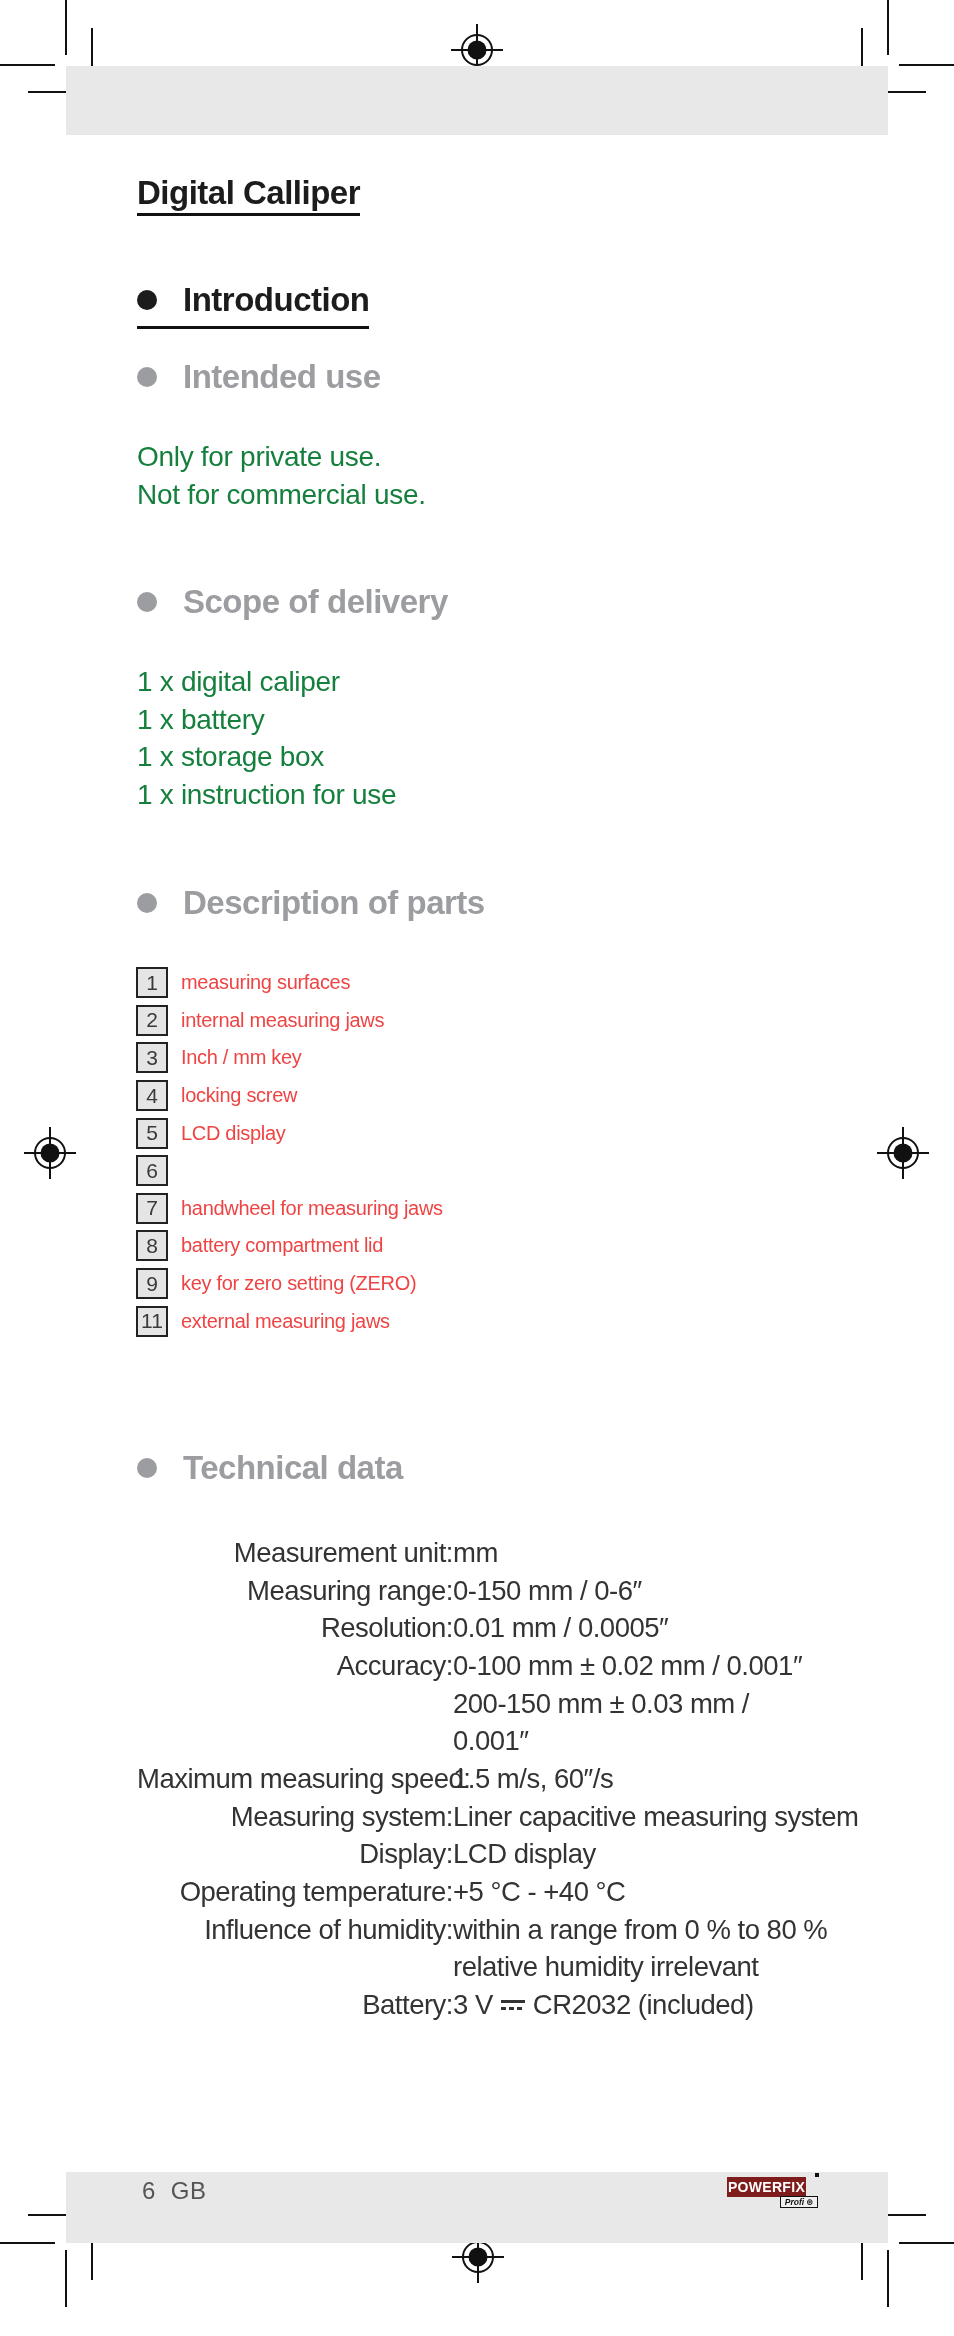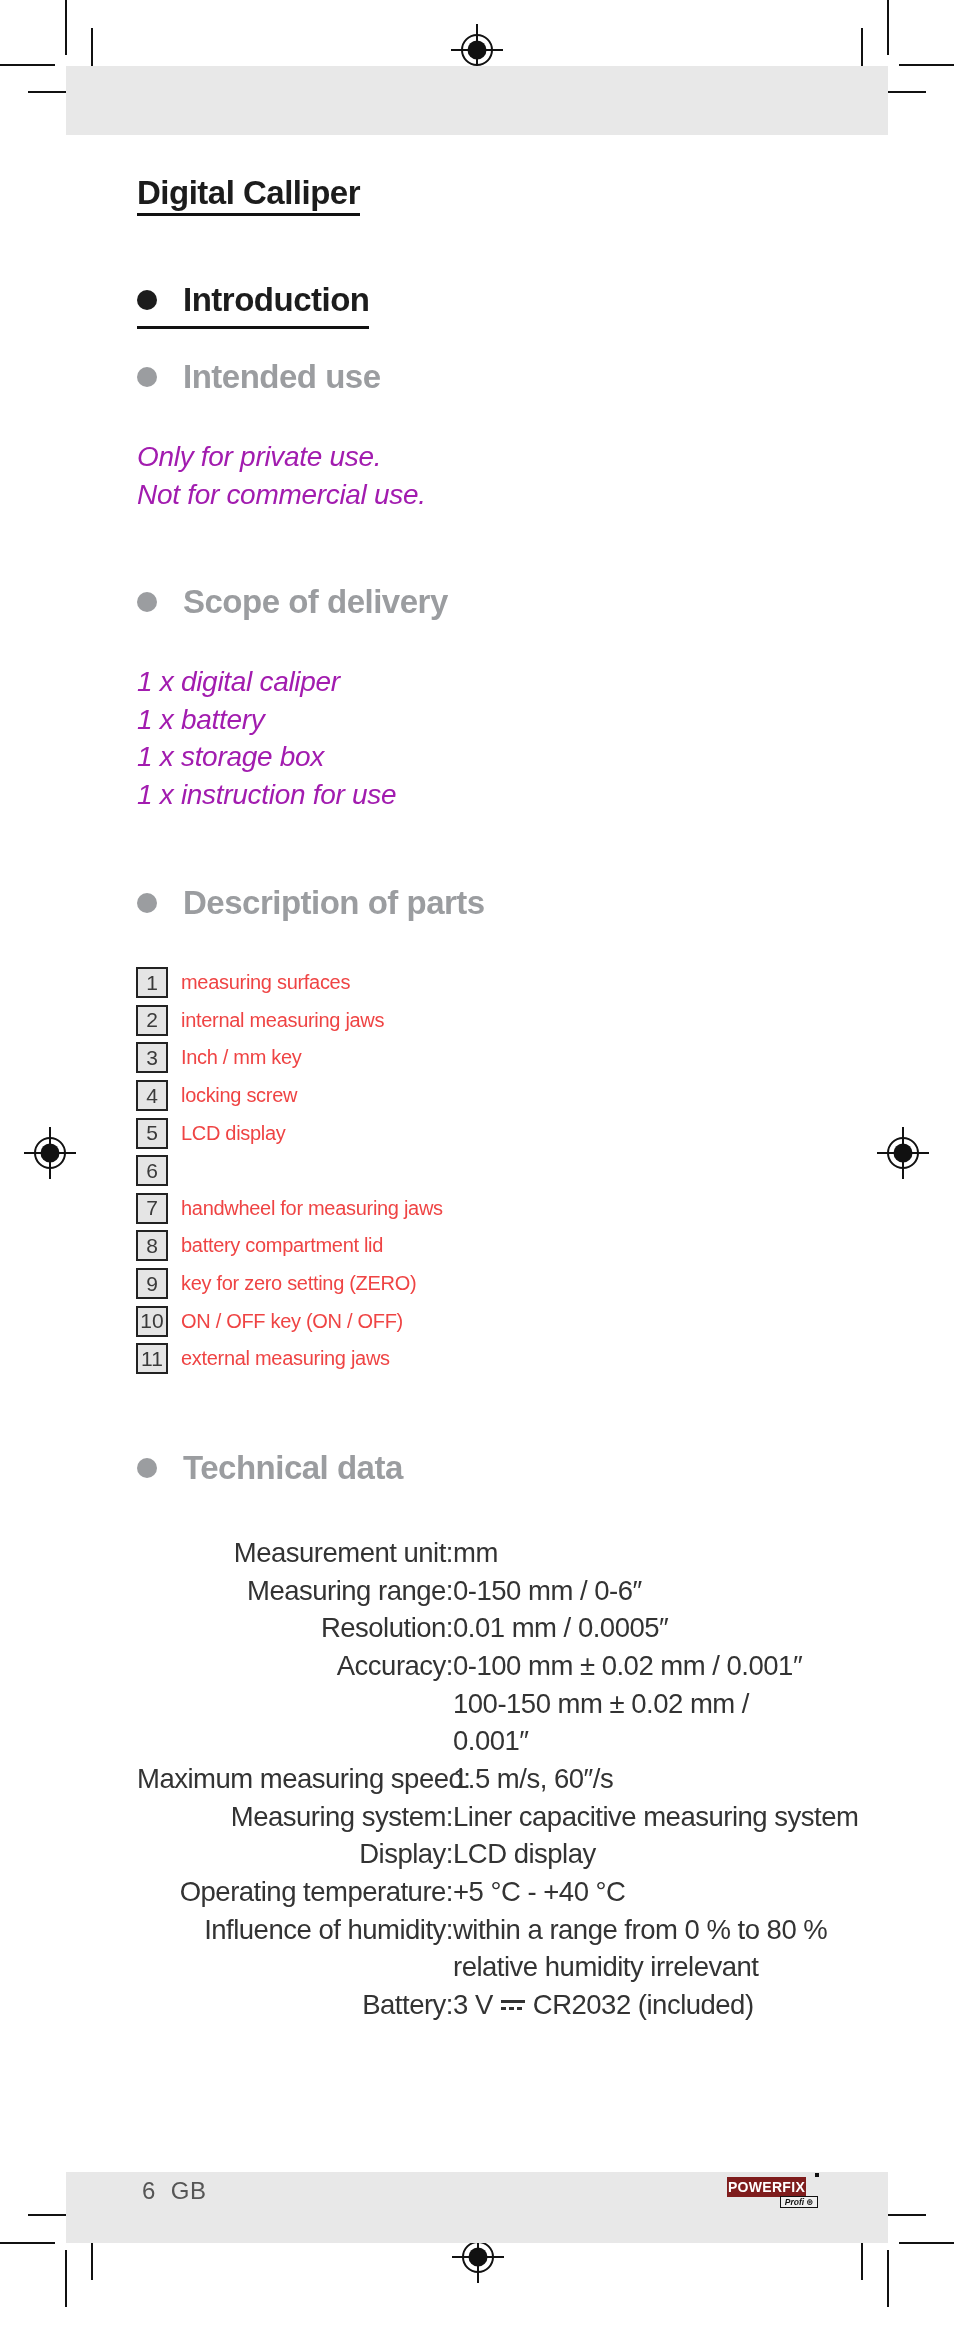--- a/index.html
+++ b/index.html
@@ -24,21 +24,21 @@
     position:absolute;left:137px;display:flex;align-items:center;gap:26px;line-height:1;
   }
   .section-heading .bullet{width:20px;height:20px;border-radius:50%;flex:none;}
   .section-heading .h-label{font-size:33px;font-weight:700;letter-spacing:-0.5px;white-space:nowrap;}
   .heading-black{color:#1c1c1c;}
   .heading-black .bullet{background:#1c1c1c;}
   .heading-gray{color:#9b9da0;}
   .heading-gray .bullet{background:#9b9da0;}
   .underlined{border-bottom:3px solid #111;padding-bottom:10px;}
   
-  .bodyblock{position:absolute;left:137px;font-size:28px;letter-spacing:-0.3px;line-height:37.6px;color:#a21caf;font-style:italic;}
+  .bodyblock{position:absolute;left:137px;font-size:28px;letter-spacing:-0.3px;line-height:37.6px;color:#15803d;}
   .bodyblock div{white-space:nowrap;}
   
   .parts-list{position:absolute;left:136px;top:964px;}
   .part-row{height:37.6px;display:flex;align-items:center;}
   .part-num{
     width:32px;height:31px;flex:none;box-sizing:border-box;border:2px solid #222;background:#e5e5e5;
     display:flex;align-items:center;justify-content:center;font-size:21px;color:#3a3a3a;
   }
   .part-label{margin-left:13px;font-size:20px;letter-spacing:-0.3px;color:#ef4444;white-space:nowrap;}
   
@@ -178,24 +178,20 @@
     </div>
     <div class="part-row">
       <span class="part-num">8</span>
       <span class="part-label">battery compartment lid</span>
     </div>
     <div class="part-row">
       <span class="part-num">9</span>
       <span class="part-label">key for zero setting (ZERO)</span>
     </div>
     <div class="part-row">
-      <span class="part-num">10</span>
-      <span class="part-label">ON / OFF key (ON / OFF)</span>
-    </div>
-    <div class="part-row">
       <span class="part-num">11</span>
       <span class="part-label">external measuring jaws</span>
     </div>
   </div>
 
   <div class="section-heading heading-gray" style="top:1451px;">
     <span class="bullet"></span>
     <span class="h-label">Technical data</span>
   </div>
   <div class="tech-table">
@@ -210,21 +206,21 @@
     <div class="tech-row">
       <span class="tech-label">Resolution:</span>
       <span class="tech-value">0.01 mm / 0.0005″</span>
     </div>
     <div class="tech-row">
       <span class="tech-label">Accuracy:</span>
       <span class="tech-value">0-100 mm ± 0.02 mm / 0.001″</span>
     </div>
     <div class="tech-row">
       <span class="tech-label"></span>
-      <span class="tech-value">100-150 mm ± 0.02 mm /</span>
+      <span class="tech-value">200-150 mm ± 0.03 mm /</span>
     </div>
     <div class="tech-row">
       <span class="tech-label"></span>
       <span class="tech-value">0.001″</span>
     </div>
     <div class="tech-row">
       <span class="tech-label">Maximum measuring speed:</span>
       <span class="tech-value">1.5 m/s, 60″/s</span>
     </div>
     <div class="tech-row">

